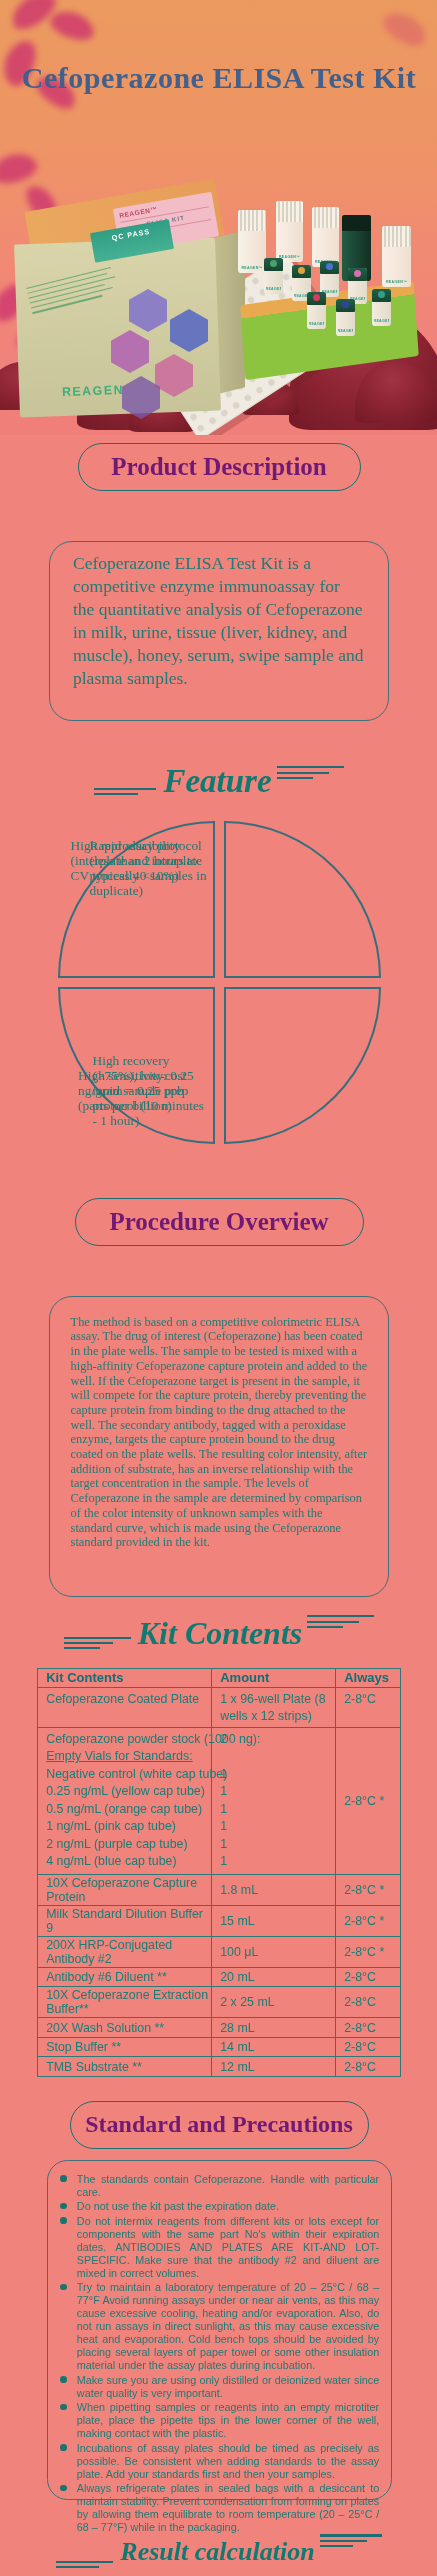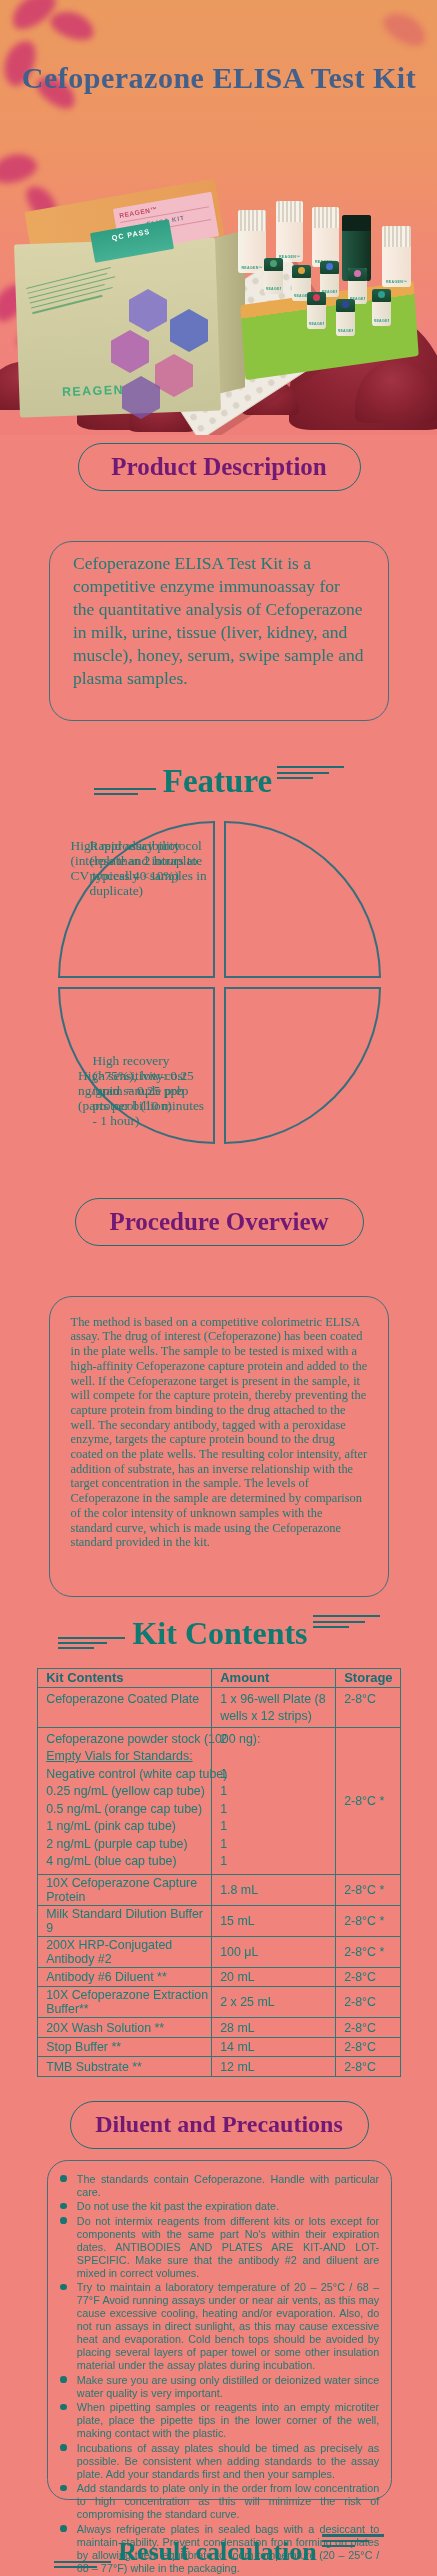--- a/index.html
+++ b/index.html
@@ -53,21 +53,21 @@
 
   
   .pill{border:1.5px solid #1c6e72;border-radius:31px;display:flex;align-items:center;justify-content:center;
     font-family:"Liberation Serif",serif;font-weight:bold;color:#701a75;}
   .pill-pd{width:283px;height:48px;margin:8.2px auto 0;font-size:25px;}
   .pill-po{width:289px;height:48px;margin:54px auto 0;font-size:25px;}
   .pill-wp{width:299px;height:48px;margin:24px auto 0;font-size:24px;}
   .tealbox{border:1.5px solid #40707c;border-radius:23px;margin-left:auto;margin-right:auto;
     color:#1f7b76;font-family:"Liberation Serif",serif;}
   .heading{display:flex;align-items:center;justify-content:center;
-    font-family:"Liberation Serif",serif;font-weight:bold;color:#0e7a72;}
+    font-family:"Liberation Serif",serif;font-weight:bold;color:#0e7a72;font-style:italic;}
   .decor{display:flex;flex-direction:column;gap:3.1px;}
   .decor div{background:#1c6e72;height:2.1px;}
   .decor.left{align-self:flex-end;margin:0 7.2px 7.2px 0;}
   .decor.right{align-self:flex-start;margin:5.2px 0 0 5.2px;}
 
   .desc-box{width:340px;height:180px;margin-top:50px;padding:10.3px 23px;font-size:17.5px;line-height:23px;}
   .feature-head{margin-top:40px;height:41px;font-size:33px;}
   .kit-head{margin-top:13px;height:46px;font-size:32px;}
   .result-head{margin-top:29px;height:46px;font-size:26px;}
 
@@ -271,21 +271,21 @@
     <div style="width:67px"></div>
       <div style="width:52px"></div>
       <div style="width:36px"></div>
   </div>
 </div>
 
 <div class="ktable">
     <div class="trow head">
       <div class="tcell c1">Kit Contents</div>
       <div class="tcell c2">Amount</div>
-      <div class="tcell c3">Storage</div>
+      <div class="tcell c3">Always</div>
     </div>
     <div class="trow tall">
       <div class="tcell c1">Cefoperazone Coated Plate</div>
       <div class="tcell c2">1 x 96-well Plate (8 wells x 12 strips)</div>
       <div class="tcell c3">2-8°C</div>
     </div>
     <div class="trow group">
       <div class="gcol c1">
         <div class="gline">Cefoperazone powder stock (1000 ng):</div>
         <div class="gline u">Empty Vials for Standards:</div>
@@ -344,21 +344,21 @@
       <div class="tcell c3">2-8°C</div>
     </div>
     <div class="trow">
       <div class="tcell c1">TMB Substrate **</div>
       <div class="tcell c2">12 mL</div>
       <div class="tcell c3">2-8°C</div>
     </div>
   </div>
 
 <div class="pill pill-wp">
-  <span>Diluent and Precautions</span>
+  <span>Standard and Precautions</span>
 </div>
 
 <div class="tealbox warn-box">
   <ul>
       <li>
         <span class="bdot"></span>
         <span>The standards contain Cefoperazone. Handle with particular care.</span>
       </li>
       <li>
         <span class="bdot"></span>
@@ -376,24 +376,20 @@
         <span class="bdot"></span>
         <span>Make sure you are using only distilled or deionized water since water quality is very important.</span>
       </li>
       <li>
         <span class="bdot"></span>
         <span>When pipetting samples or reagents into an empty microtiter plate, place the pipette tips in the lower corner of the well, making contact with the plastic.</span>
       </li>
       <li>
         <span class="bdot"></span>
         <span>Incubations of assay plates should be timed as precisely as possible. Be consistent when adding standards to the assay plate. Add your standards first and then your samples.</span>
-      </li>
-      <li>
-        <span class="bdot"></span>
-        <span>Add standards to plate only in the order from low concentration to high concentration as this will minimize the risk of compromising the standard curve.</span>
       </li>
       <li>
         <span class="bdot"></span>
         <span>Always refrigerate plates in sealed bags with a desiccant to maintain stability. Prevent condensation from forming on plates by allowing them equilibrate to room temperature (20 – 25°C / 68 – 77°F) while in the packaging.</span>
       </li>
     </ul>
 </div>
 
 <div class="heading result-head">
   <div class="decor left">

